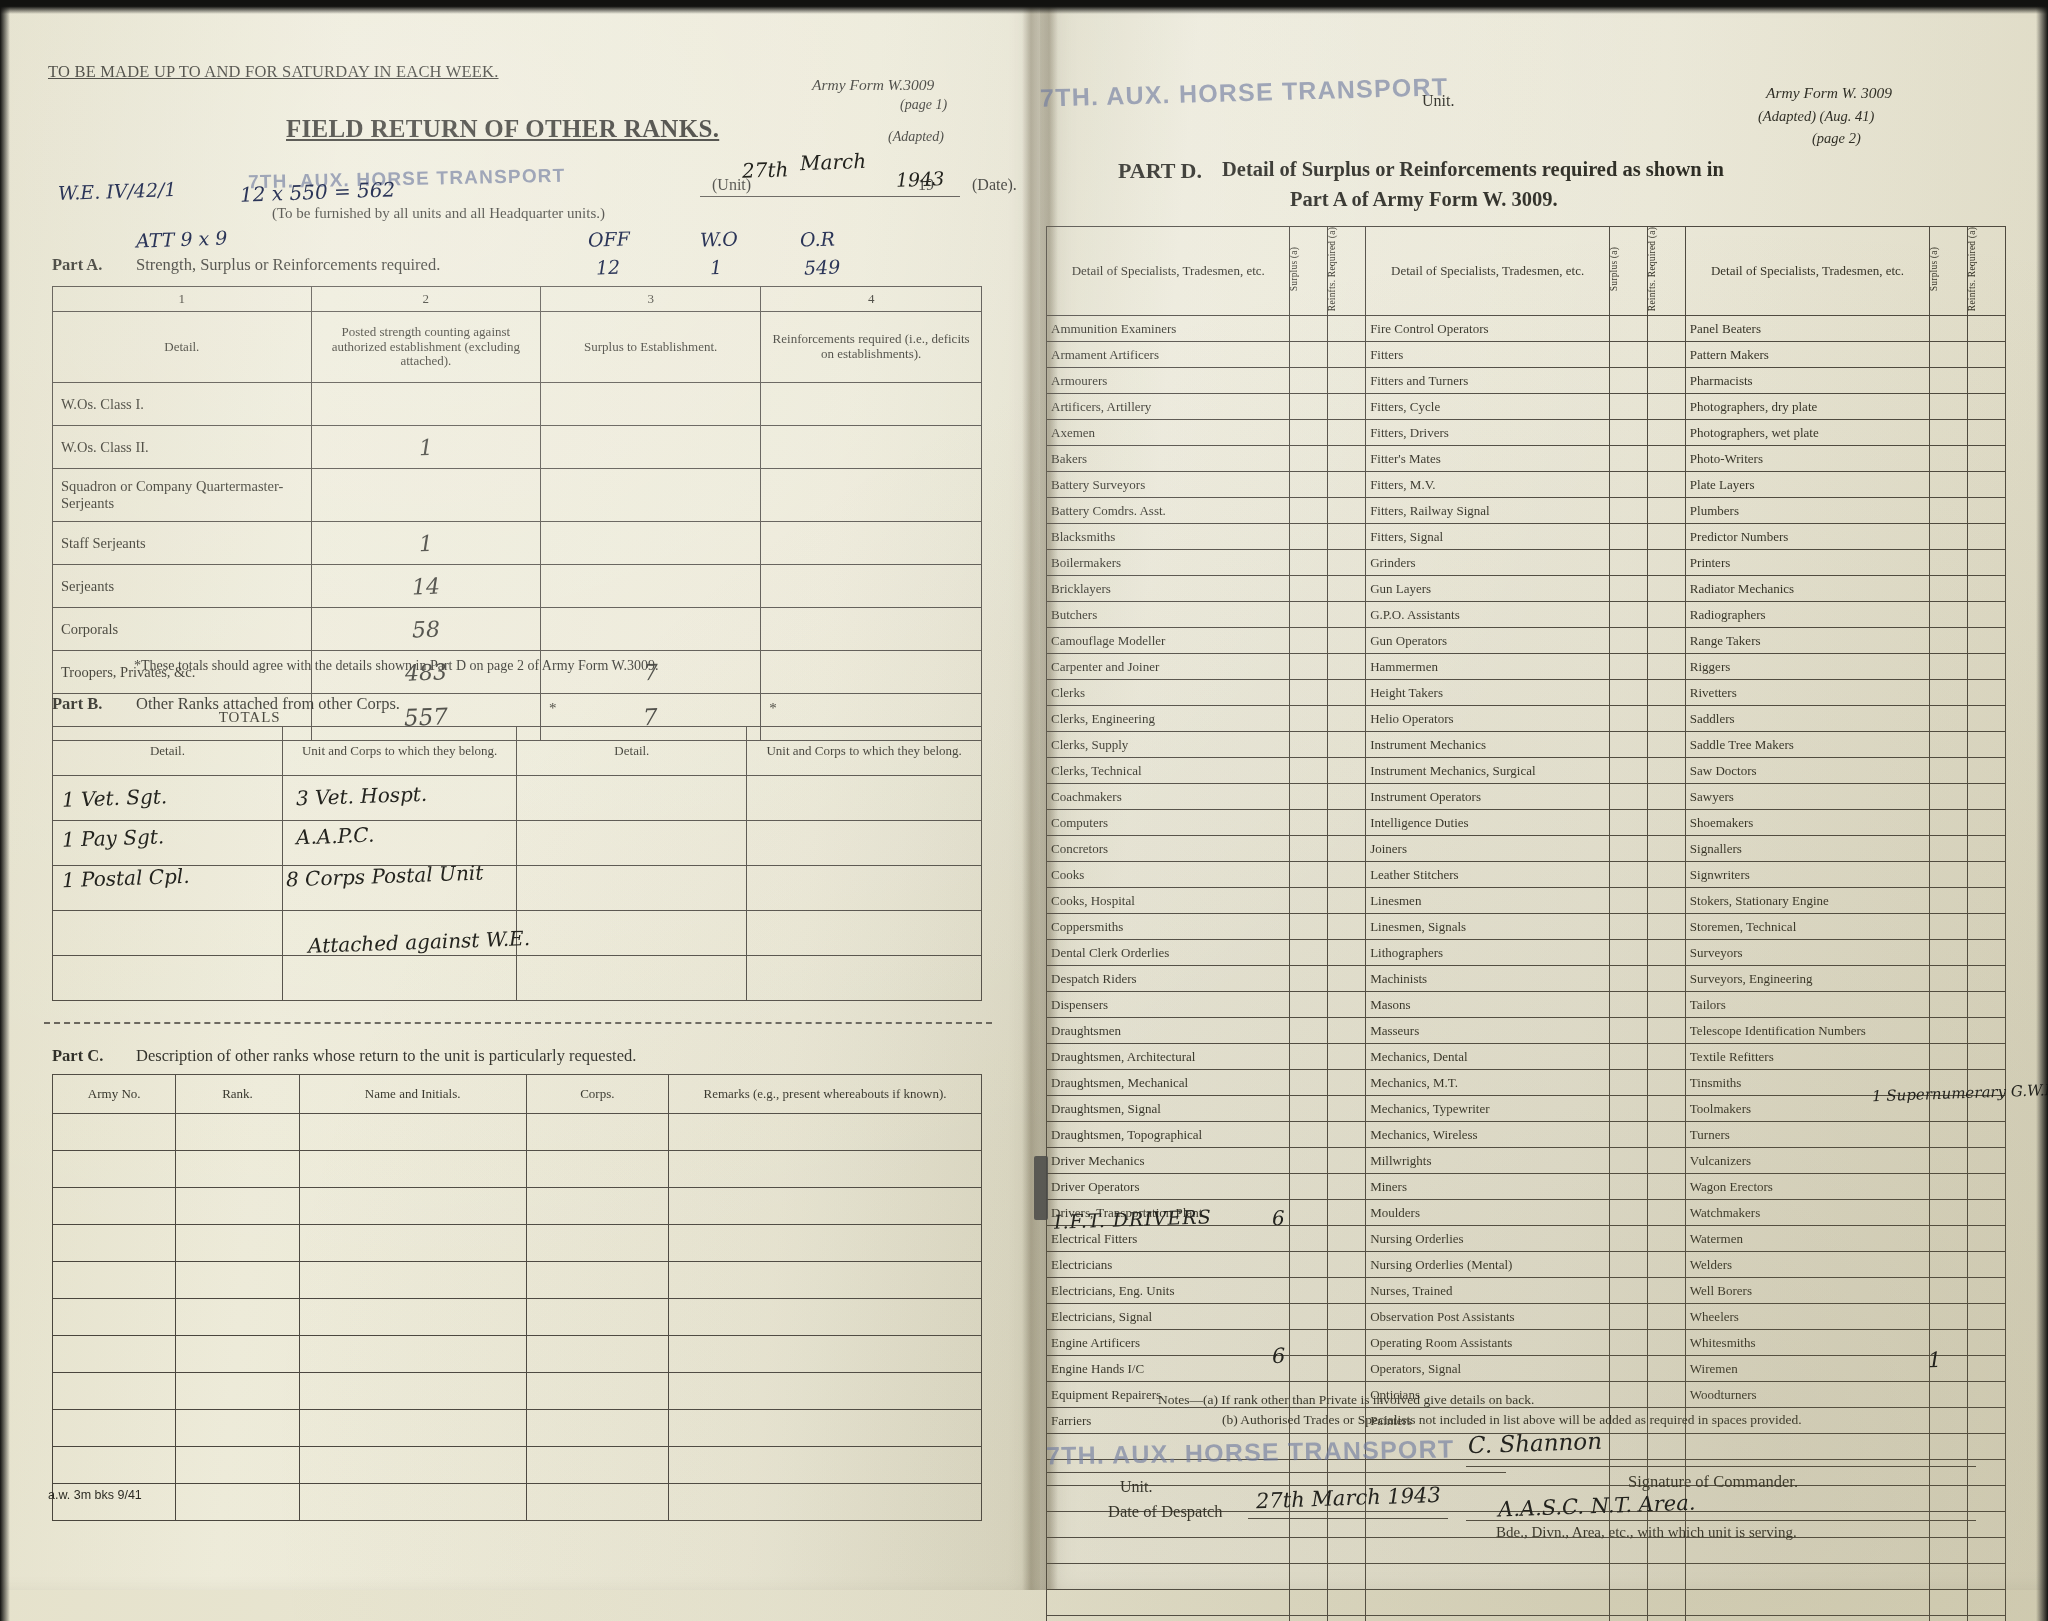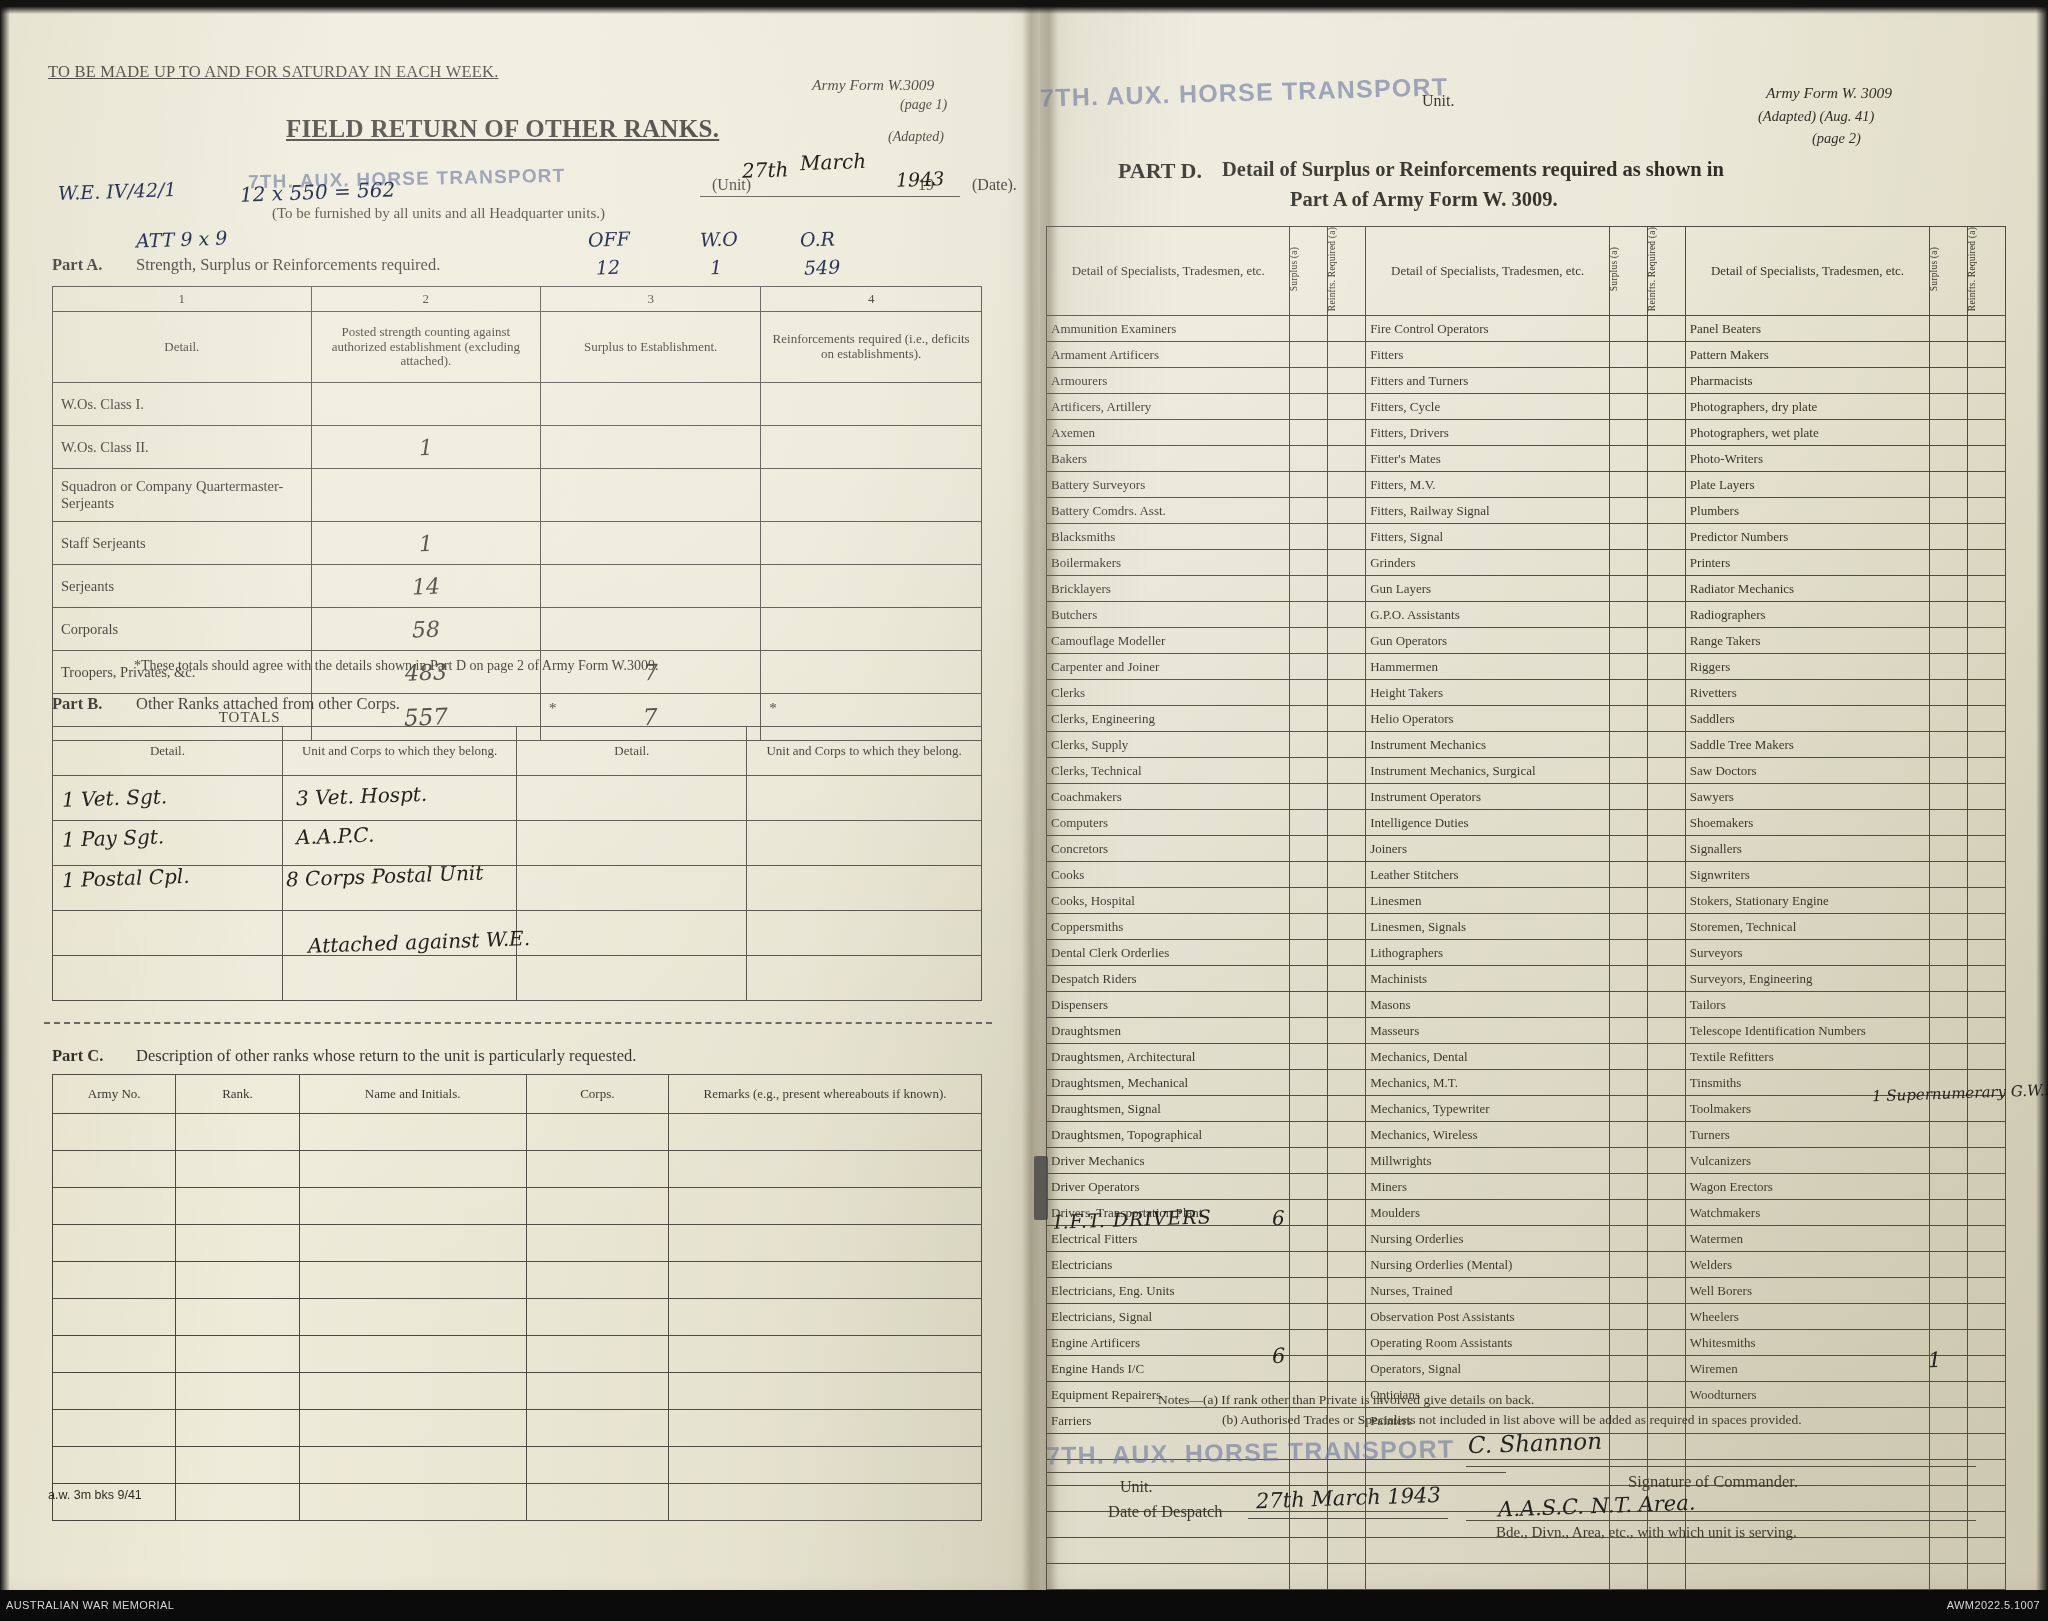--- a/index.html
+++ b/index.html
@@ -929,17 +929,13 @@
   <div class="txt serif" style="left:1628px;top:1472px;font-size:16.5px;">Signature of Commander.</div>
 
   <div class="hw dark" style="left:1498px;top:1494px;font-size:21px;">A.A.S.C.   N.T. Area.</div>
   <div class="ruleline" style="left:1466px;top:1520px;width:510px;"></div>
   <div class="txt serif" style="left:1496px;top:1524px;font-size:15px;">Bde., Divn., Area, etc., with which unit is serving.</div>
 
   <div id="topedge" class="edge"></div>
   <div id="leftedge" class="edge"></div>
   <div id="rightedge" class="edge"></div>
 
-  <div id="footerbar">
-    <span class="l">AUSTRALIAN WAR MEMORIAL</span>
-    <span class="r">AWM2022.5.1007</span>
-  </div>
 </div>
 
 </body></html>

